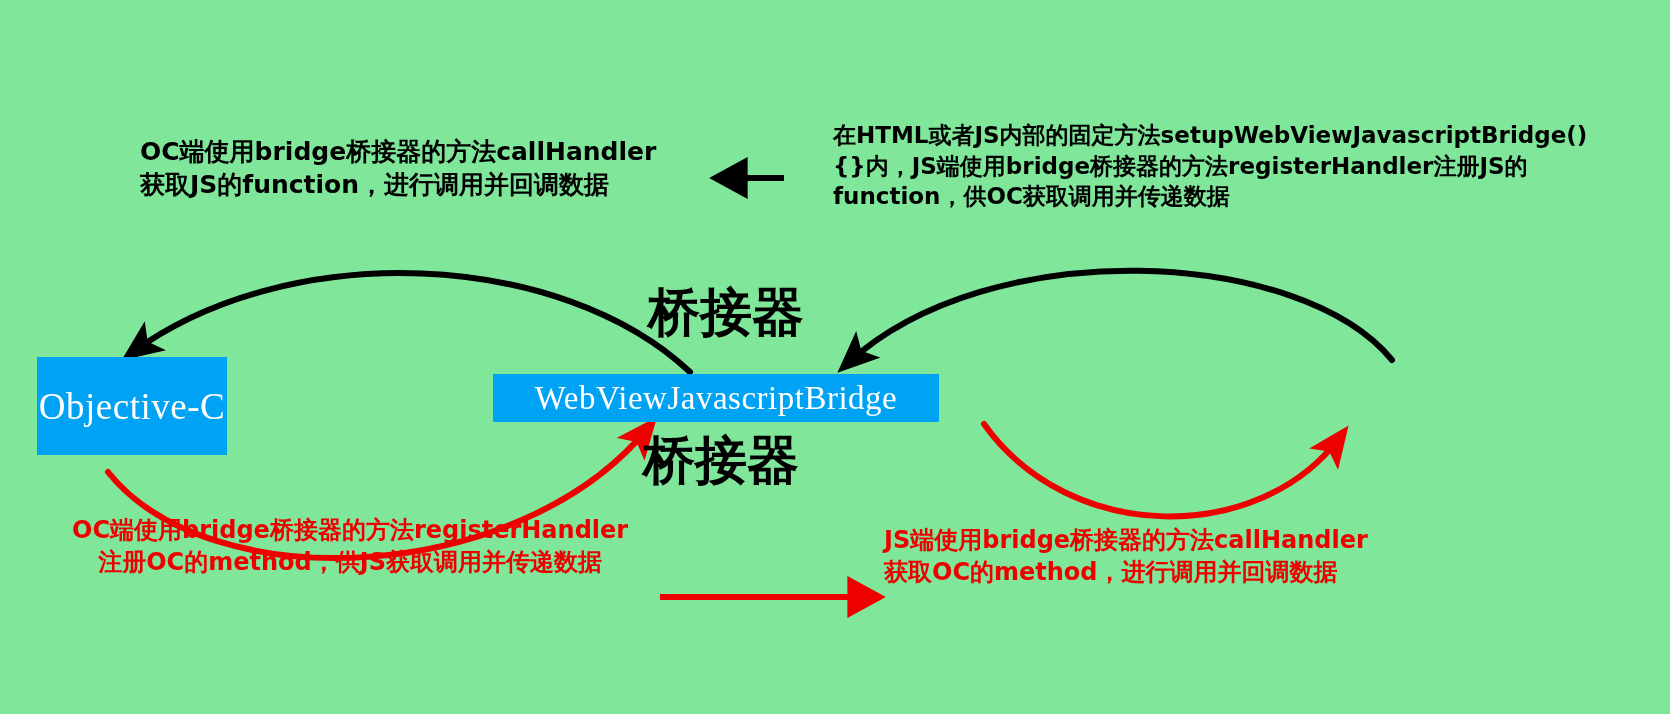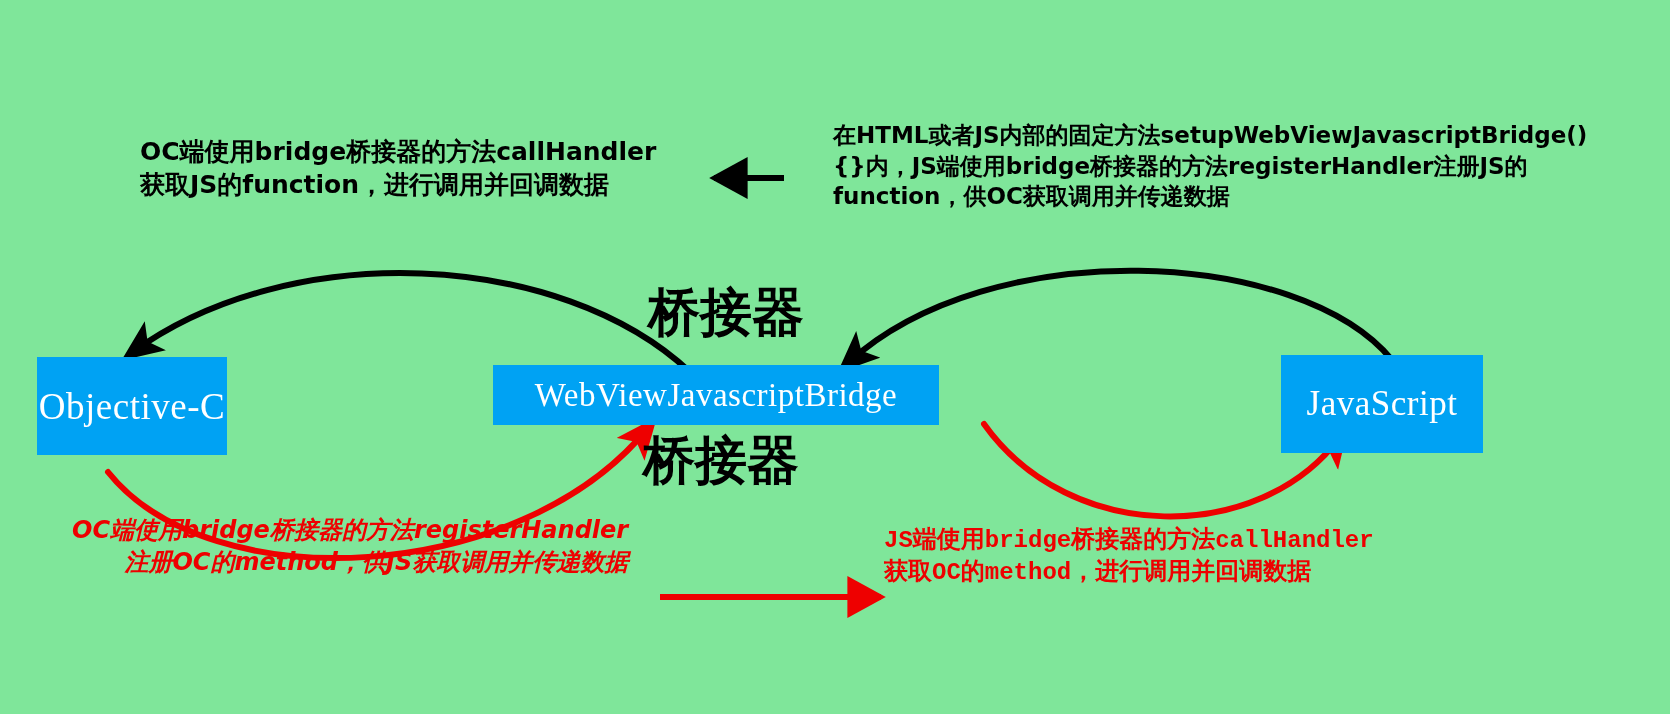--- a/index.html
+++ b/index.html
@@ -37,23 +37,23 @@
   }
   #node-oc {
     left: 37px;
     top: 357px;
     width: 190px;
     height: 98px;
     font-size: 37px;
   }
   #node-bridge {
     left: 493px;
-    top: 365px;
+    top: 374px;
     width: 446px;
-    height: 60px;
+    height: 48px;
     font-size: 33px;
   }
   #node-js {
     left: 1281px;
     top: 355px;
     width: 202px;
     height: 98px;
     font-size: 35px;
   }
   .bridge-label {
@@ -95,29 +95,27 @@
     top: 120px;
     font-size: 23px;
     width: 880px;
     text-align: left;
     margin-left: 44px;
   }
   #ann-oc-register {
     left: 72px;
     top: 515px;
     font-size: 24px;
-    text-align: right;
-    font-style: italic;
+    text-align: center;
   }
   #ann-js-call {
     left: 884px;
     top: 525px;
     font-size: 24px;
     text-align: left;
-    font-family: Liberation Mono, monospace;
   }
 </style>
 </head>
 <body>
 
 <div id="canvas">
 
   <svg id="arrows" viewBox="0 0 1670 714" width="1670" height="714" xmlns="http://www.w3.org/2000/svg">
     <defs>
       <marker id="head-black" markerWidth="7" markerHeight="7" refX="4.6" refY="3" orient="auto" markerUnits="strokeWidth">
@@ -148,23 +146,20 @@
   </svg>
 
   <div class="node-box" id="node-oc">
     <span>Objective-C</span>
   </div>
 
   <div class="node-box" id="node-bridge">
     <span>WebViewJavascriptBridge</span>
   </div>
 
-  <div class="node-box" id="node-js">
-    <span>JavaScript</span>
-  </div>
 
   <div class="bridge-label" id="bridge-label-top">桥接器</div>
 
   <div class="bridge-label" id="bridge-label-bottom">桥接器</div>
 
   <div class="annotation black" id="ann-oc-call">OC端使用bridge桥接器的方法callHandler
 获取JS的function，进行调用并回调数据</div>
 
   <div class="annotation black" id="ann-js-register">在HTML或者JS内部的固定方法setupWebViewJavascriptBridge()
 {}内，JS端使用bridge桥接器的方法registerHandler注册JS的

